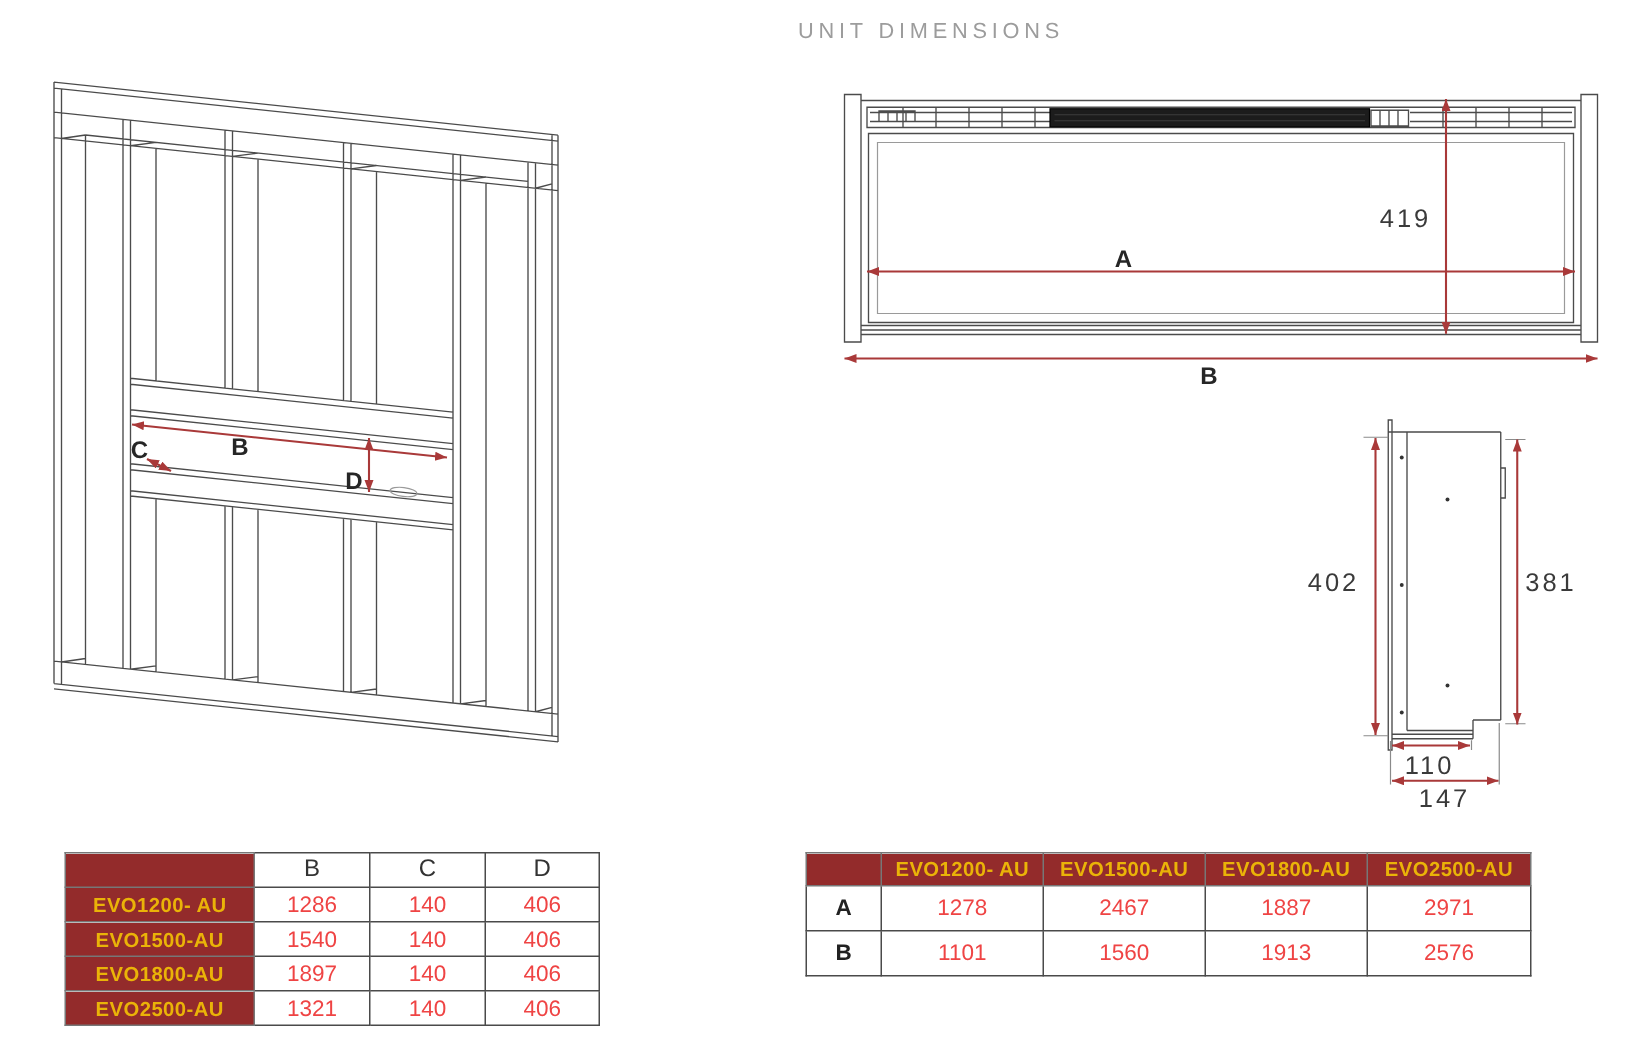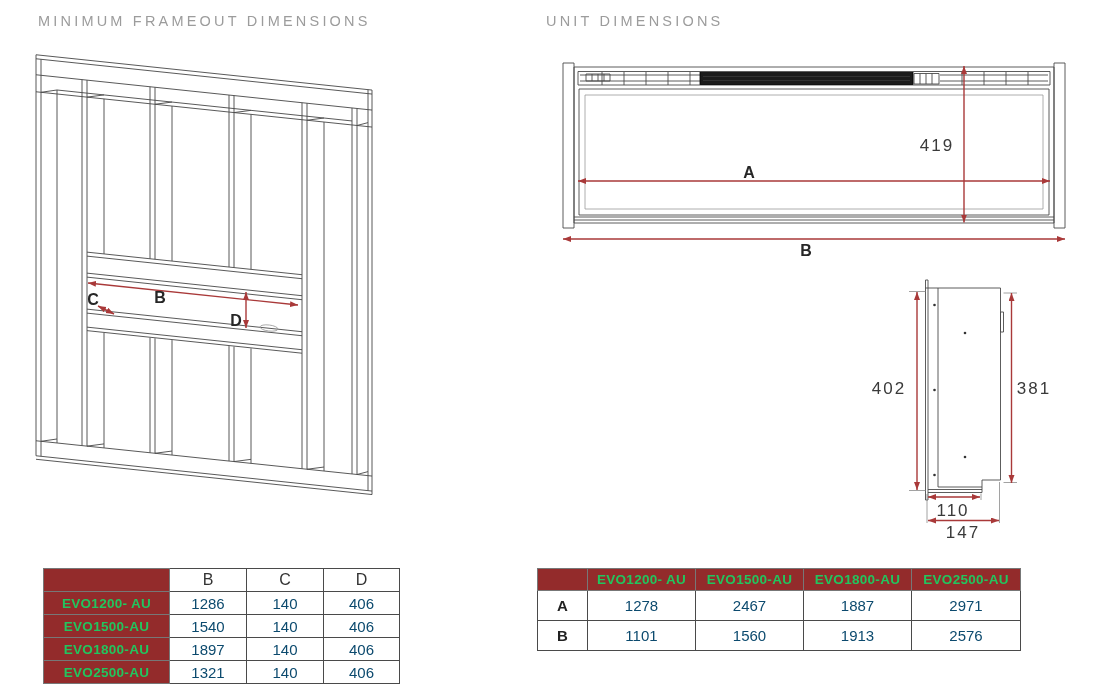--- a/index.html
+++ b/index.html
@@ -14,33 +14,32 @@
   .ext{fill:none;stroke:#8a8a8a;stroke-width:0.8;}
   .dark{fill:#1c1c1c;stroke:#000;stroke-width:0.8;}
   .darktex{fill:none;stroke:#3d3d3d;stroke-width:0.7;}
   .red-line{fill:none;stroke:var(--dimension-red,#A93939);stroke-width:1.4;}
   #ah path{fill:var(--dimension-red,#A93939);}
   .dim-num{font-family:"Liberation Sans",sans-serif;font-size:17px;letter-spacing:2px;fill:#3a3a3a;}
   .dim-letter{font-family:"Liberation Sans",sans-serif;font-size:16px;font-weight:700;fill:#262626;}
   
   .tbl{position:absolute;border-collapse:collapse;table-layout:fixed;}
   .tbl th,.tbl td{border:1px solid #4a4a4a;text-align:center;vertical-align:middle;padding:0;overflow:hidden;}
-  .tbl td{font-size:15px;color:#0c4a6e;font-weight:400;}
+  .tbl td{font-size:15px;color:#ef4444;font-weight:400;}
   .colh{font-size:16px;color:#333;font-weight:400;}
-  .red{background:var(--table-header,#932B2B);color:#22c55e;font-size:13.5px;font-weight:700;
+  .red{background:var(--table-header,#932B2B);color:#eab308;font-size:13.5px;font-weight:700;
        letter-spacing:0.3px;border-color:#777 !important;margin-top:32px;}
   .rowh{font-size:15px;color:#222;font-weight:700;background:#fff;}
 </style>
 </head>
 <body>
 
 <div class="canvas">
 
-  <div class="heading" style="left:38px;top:13px">MINIMUM FRAMEOUT DIMENSIONS</div>
-  <div class="heading" style="left:546px;top:13px">UNIT DIMENSIONS</div>
+  <div class="heading" style="left:532px;top:13px">UNIT DIMENSIONS</div>
 
   <svg class="drawing" width="1099" height="700" viewBox="0 0 1099 700">
     <defs>
       <marker id="ah" markerWidth="10" markerHeight="8" refX="8" refY="3" orient="auto-start-reverse" markerUnits="userSpaceOnUse">
         <path d="M0,0 L8,3 L0,6 Z"></path>
       </marker>
     </defs>
 
     <g>
       <g transform="matrix(1,0.105,0,1,0,0)">

